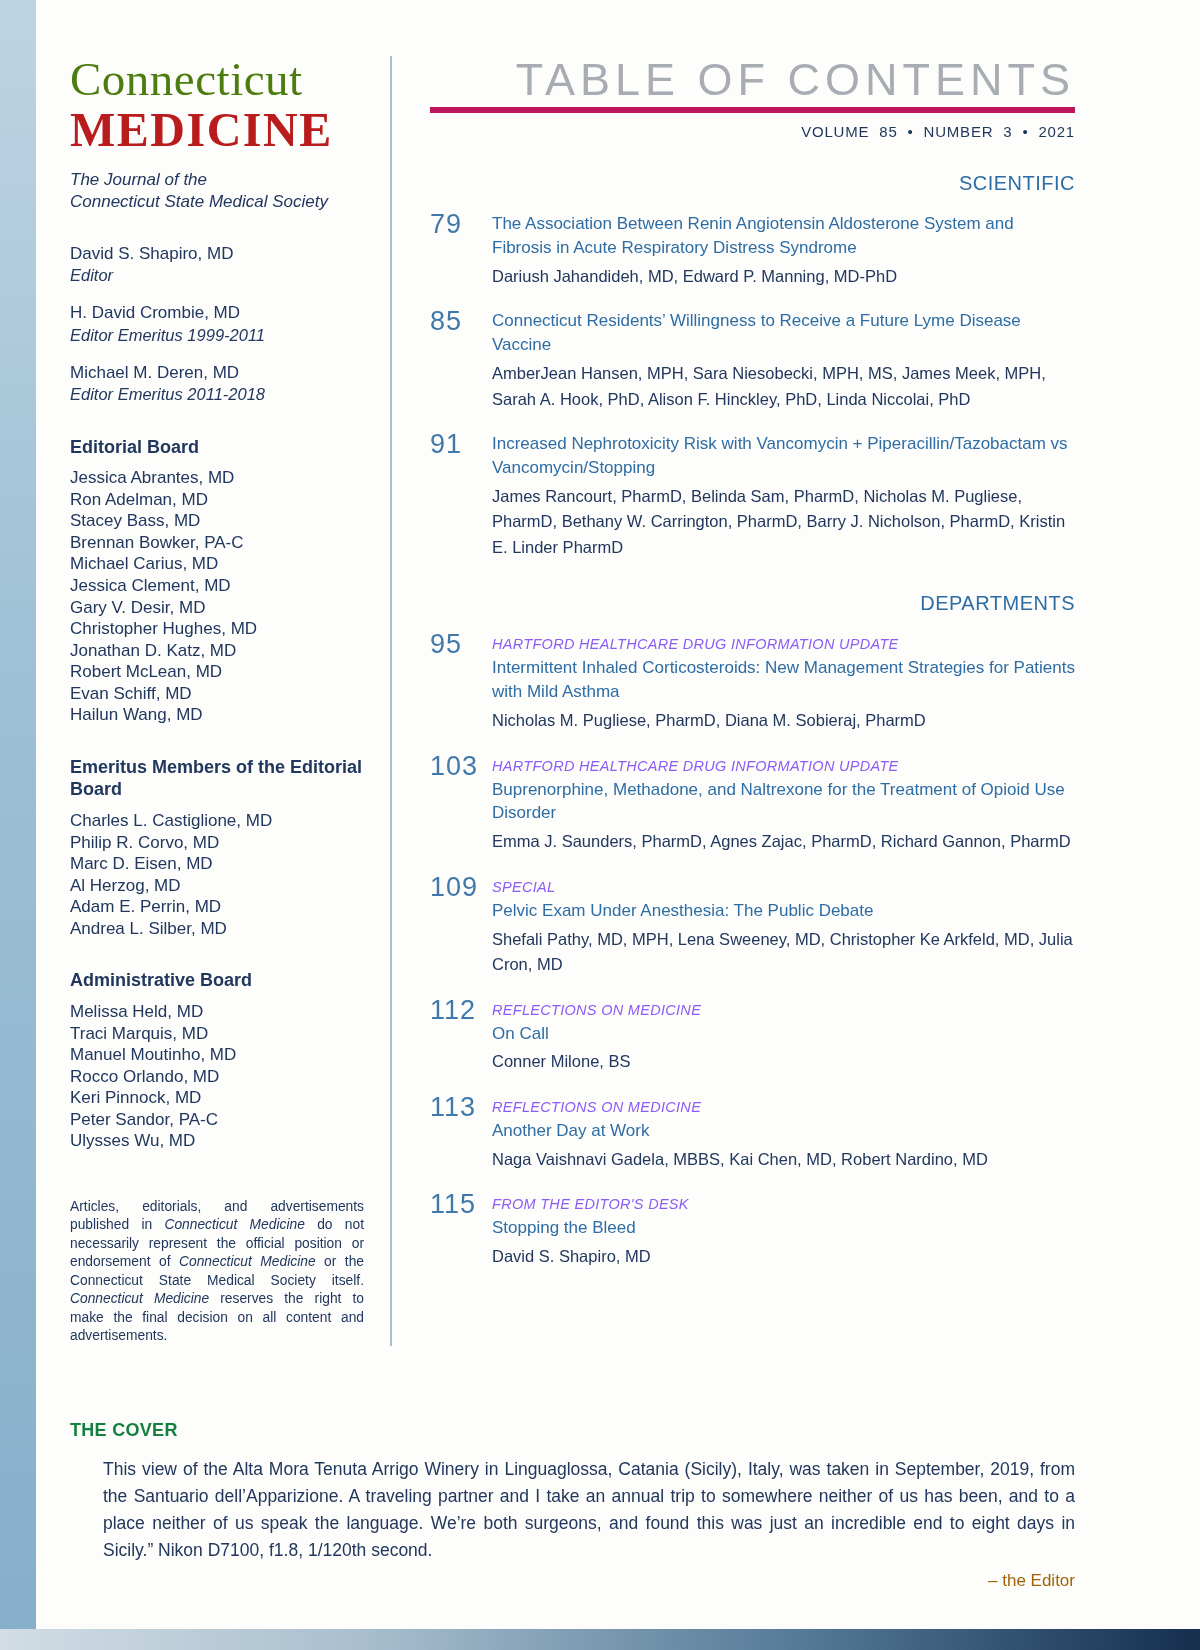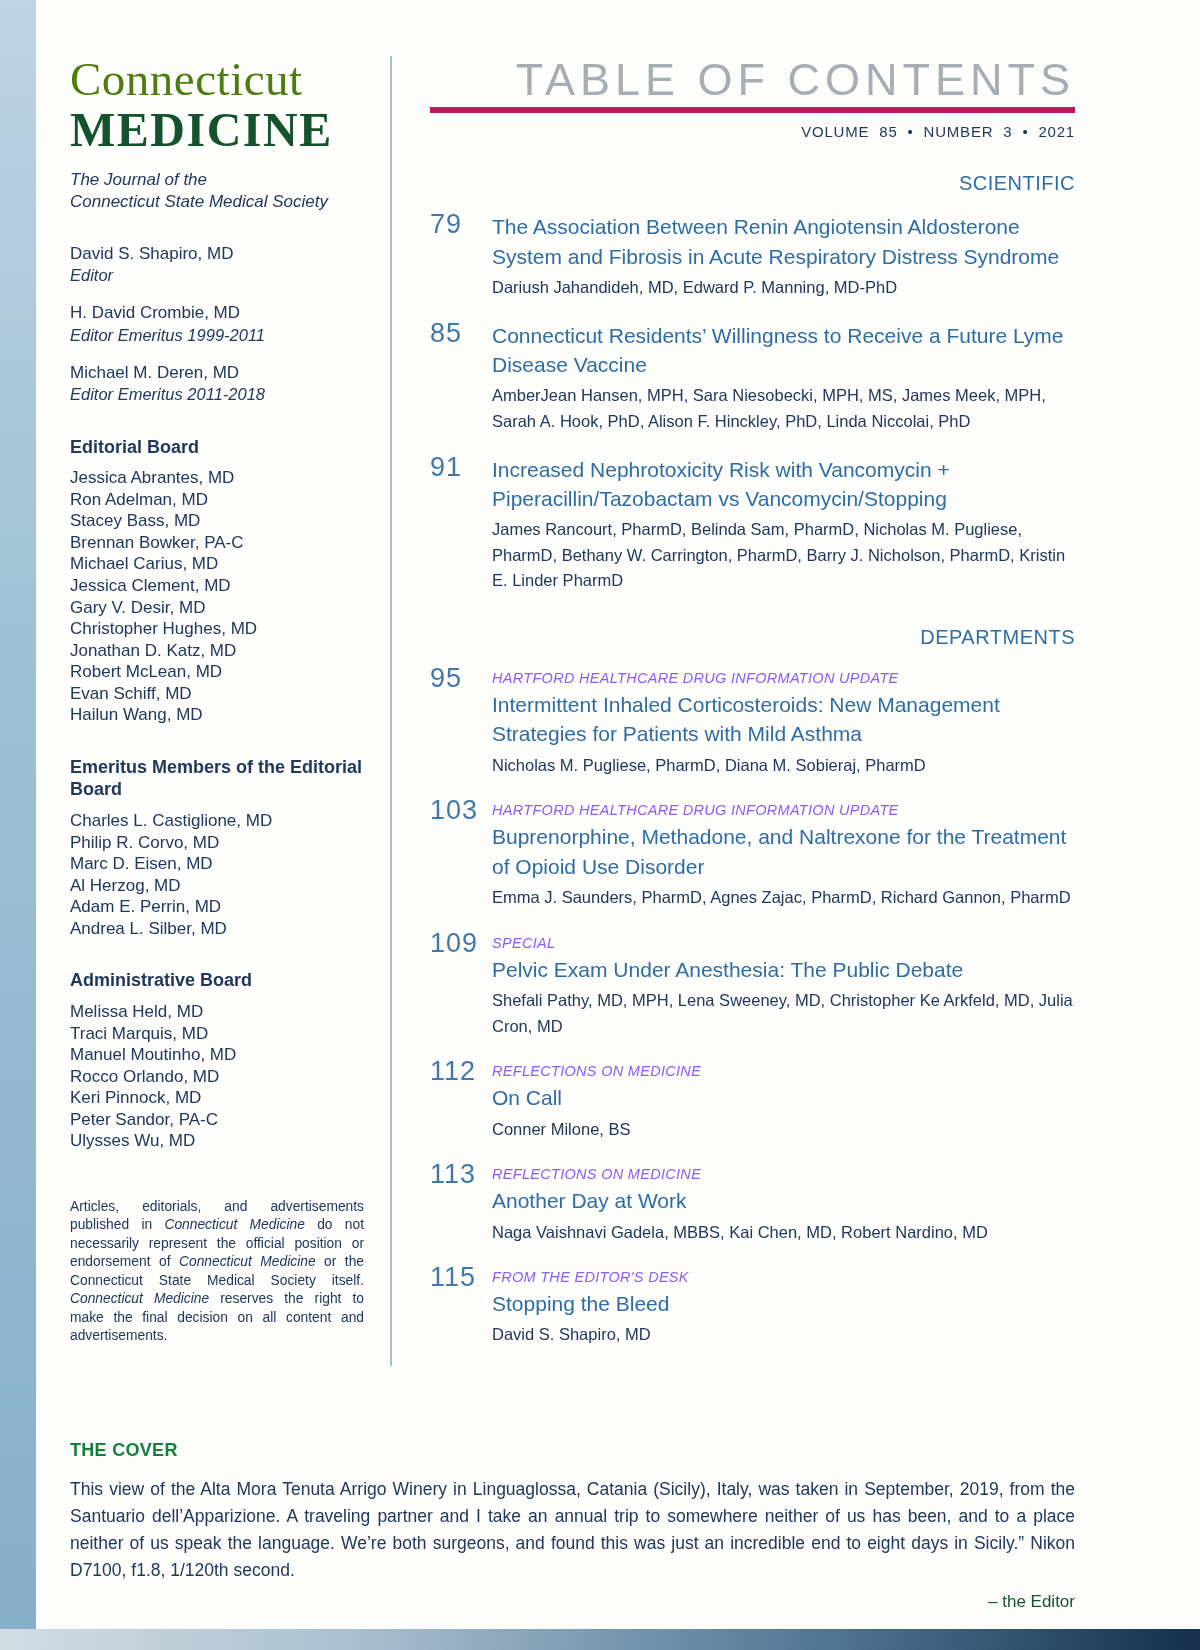--- a/index.html
+++ b/index.html
@@ -20,48 +20,48 @@
     background:linear-gradient(90deg,#d2dde4 0%, #a9bfcf 30%, #527795 68%, #152f4d 100%);
   }
   .content { position:absolute; left:70px; top:56px; width:1005px; }
   .columns { display:flex; align-items:stretch; }
   .sidebar { width:320px; flex:none; padding-right:26px; }
   .divider { width:2px; flex:none; background:#a6c0d3; }
   .main { flex:1; padding-left:38px; min-width:0; }
 
   
   .logo-line1 { font-family:"Liberation Serif", serif; font-size:47px; color:#4d7c0f; line-height:1.02; letter-spacing:0.5px; }
-  .logo-line2 { font-family:"Liberation Serif", serif; font-size:48px; font-weight:bold; color:#14532d; line-height:1.08; letter-spacing:1.5px; }
+  .logo-line2 { font-family:"Liberation Serif", serif; font-size:48px; font-weight:bold; color:#b91c1c; line-height:1.08; letter-spacing:1.5px; }
   .tagline { font-style:italic; font-size:17px; line-height:1.3; margin-top:13px; color:#21375d; }
   .editors { margin-top:30px; }
   .editor { margin-bottom:16px; }
   .editor-name { font-size:17px; line-height:1.3; }
   .editor-title { font-size:16.5px; font-style:italic; line-height:1.3; }
   .board-heading { font-weight:bold; font-size:18px; line-height:1.25; margin:30px 0 9px; }
   .member { font-size:17px; line-height:1.27; }
   .disclaimer { margin-top:46px; font-size:13.8px; line-height:1.34; text-align:justify; }
   .disclaimer .em { font-style:italic; }
 
   
   .toc-header { border-bottom:6px solid #be185d; padding-bottom:4px; text-align:right; }
   .toc-title { font-size:45px; font-weight:normal; letter-spacing:5px; color:#a8adb3; line-height:1.05; }
   .volume-line { text-align:right; font-size:15px; letter-spacing:0.8px; word-spacing:5px; margin-top:10px; color:#1f3559; }
   .section-heading { color:#2e6da4; font-size:20px; font-weight:normal; letter-spacing:0.5px; margin:32px 0 15px;text-align:right; }
   .entry { display:flex; margin-bottom:18px; }
   .entry-page { width:62px; flex:none; font-size:27px; color:#4079a9; line-height:1.1; letter-spacing:1px; }
   .entry-body { flex:1; min-width:0; padding-top:2px; }
   .entry-kicker { font-size:14.5px; letter-spacing:0.3px; color:#8b5cf6; margin:4px 0 4px;font-style:italic; }
-  .entry-title { color:#2e6da4; font-size:21px; line-height:1.4; margin-bottom:4px; }
+  .entry-title { color:#2e6da4; font-size:17px; line-height:1.4; margin-bottom:4px; }
   .entry-authors { font-size:16.5px; line-height:1.55; color:#22375c; }
 
   
   .cover { margin-top:74px; }
   .cover-heading { color:#15803d; font-size:18px; font-weight:bold; letter-spacing:0.3px; margin-bottom:15px; }
-  .cover-text { font-size:17.5px; line-height:1.55; text-align:justify; color:#22375c; }
-  .cover-signature { text-align:right; font-size:17px; margin-top:7px; color:#14532d; }
+  .cover-text { font-size:17.5px; line-height:1.55; text-align:justify; color:#22375c;margin-left:33px; }
+  .cover-signature { text-align:right; font-size:17px; margin-top:7px; color:#a16207; }
 </style>
 </head>
 <body>
 
 <div class="left-bar"></div>
 
 <div class="content">
   <div class="columns">
 
     <aside class="sidebar">

